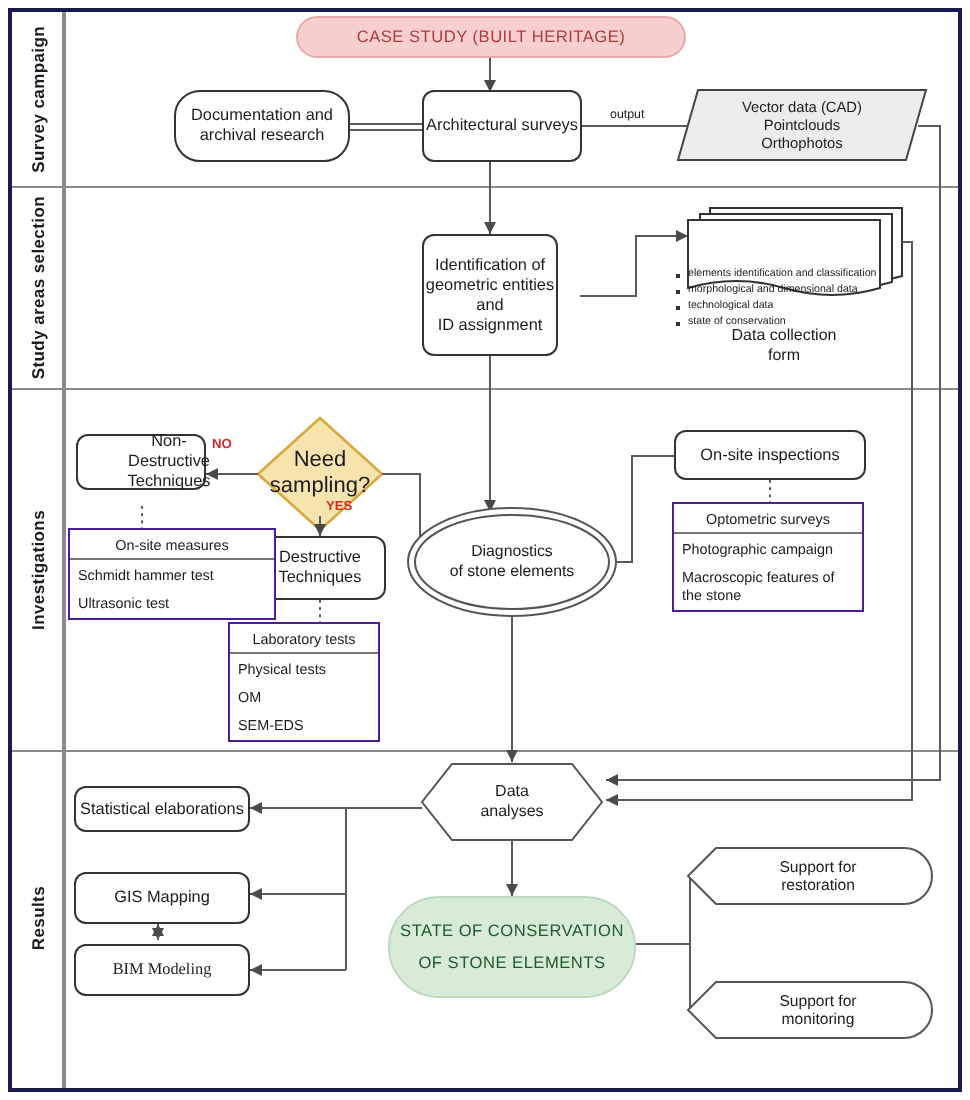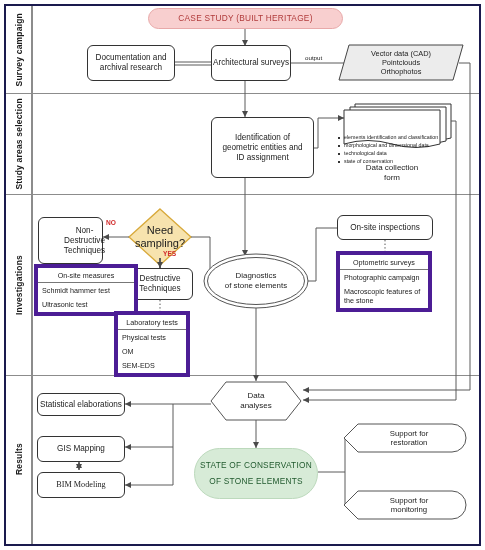--- a/index.html
+++ b/index.html
@@ -21,21 +21,21 @@
 
   .rbox{border:1.3px solid #333;border-radius:6px;background:#fff;font-size:8.2px;color:#1c1c1c;}
 
   .capsule{border:1.2px solid #e8a9a9;border-radius:14px;background:#f8cfcf;
     font-size:8.3px;color:#b03a3a;letter-spacing:.25px;}
 
   .greenbox{border:1.2px solid #bcd9bc;border-radius:26px;background:#d7ebd7;
     font-size:8.3px;color:#215a2e;letter-spacing:.25px;line-height:1.85;}
 
   
-  .subtable{position:absolute;box-sizing:border-box;border:4px solid #4c1d95;background:#fff;
+  .subtable{position:absolute;box-sizing:border-box;border:1px solid #4c1d95;background:#fff;
     font-size:7.2px;color:#1c1c1c;}
   .subtable .hdr{text-align:center;padding:2.5px 2px;border-bottom:1px solid #777;}
   .subtable .row{padding:2.7px 4px;}
 
   
   .bullets{position:absolute;font-size:5.3px;color:#1c1c1c;line-height:1.5;}
   .bullets div{position:relative;padding-left:6px;}
   .bullets div::before{content:"";position:absolute;left:0;top:3px;width:2px;height:2px;background:#333;}
 
   
@@ -170,58 +170,58 @@
 
     <path d="M358,424 h94 a12,12 0 0 1 0,28 h-94 l-14,-14 z" fill="#fff" stroke="#555" stroke-width="1"></path>
 
     <path d="M358,491 h94 a12,12 0 0 1 0,28 h-94 l-14,-14 z" fill="#fff" stroke="#555" stroke-width="1"></path>
   </svg>
 
   <div class="node capsule" style="left:148px;top:8px;width:195px;height:21px;">
     <span>CASE STUDY (BUILT HERITAGE)</span>
   </div>
 
-  <div class="node rbox" style="left:87px;top:45px;width:88px;height:36px;flex-direction:column;">
+  <div class="node rbox" style="left:87px;top:45px;width:88px;height:36px;flex-direction:column;border-radius:13px;">
     <span>Documentation and</span>
     <span>archival research</span>
   </div>
 
   <div class="node rbox" style="left:211px;top:45px;width:80px;height:36px;">
     <span>Architectural surveys</span>
   </div>
 
   <div class="lbl" style="left:305px;top:54px;">
     <span>output</span>
   </div>
 
   <div class="node" style="left:349px;top:46px;width:104px;height:33px;flex-direction:column;font-size:7.4px;color:#1c1c1c;">
     <span>Vector data (CAD)</span>
     <span>Pointclouds</span>
     <span>Orthophotos</span>
   </div>
 
-  <div class="node rbox" style="left:211px;top:117px;width:103px;height:61px;flex-direction:column;">
+  <div class="node rbox" style="left:211px;top:117px;width:68px;height:61px;flex-direction:column;">
     <span>Identification of</span>
     <span>geometric entities and</span>
     <span>ID assignment</span>
   </div>
 
   <div class="node" style="left:344px;top:110px;width:96px;height:30px;flex-direction:column;font-size:8px;color:#1c1c1c;margin-top:48px;">
     <span>Data collection</span>
     <span>form</span>
   </div>
 
   <div class="bullets" style="left:338px;top:134px;width:138px;">
     <div>elements identification and classification</div>
     <div>morphological and dimensional data</div>
     <div>technological data</div>
     <div>state of conservation</div>
   </div>
 
-  <div class="node rbox" style="left:38px;top:217px;width:65px;height:47px;flex-direction:column;border-width:1.6px;padding-left:28px;">
+  <div class="node rbox" style="left:38px;top:217px;width:65px;height:28px;flex-direction:column;border-width:1.6px;padding-left:28px;">
     <span>Non-Destructive</span>
     <span>Techniques</span>
   </div>
 
   <div class="lbl-red" style="left:106px;top:219px;">
     <span>NO</span>
   </div>
 
   <div class="node" style="left:129px;top:222px;width:62px;height:30px;flex-direction:column;font-size:11px;color:#1c1c1c;">
     <span>Need</span>

